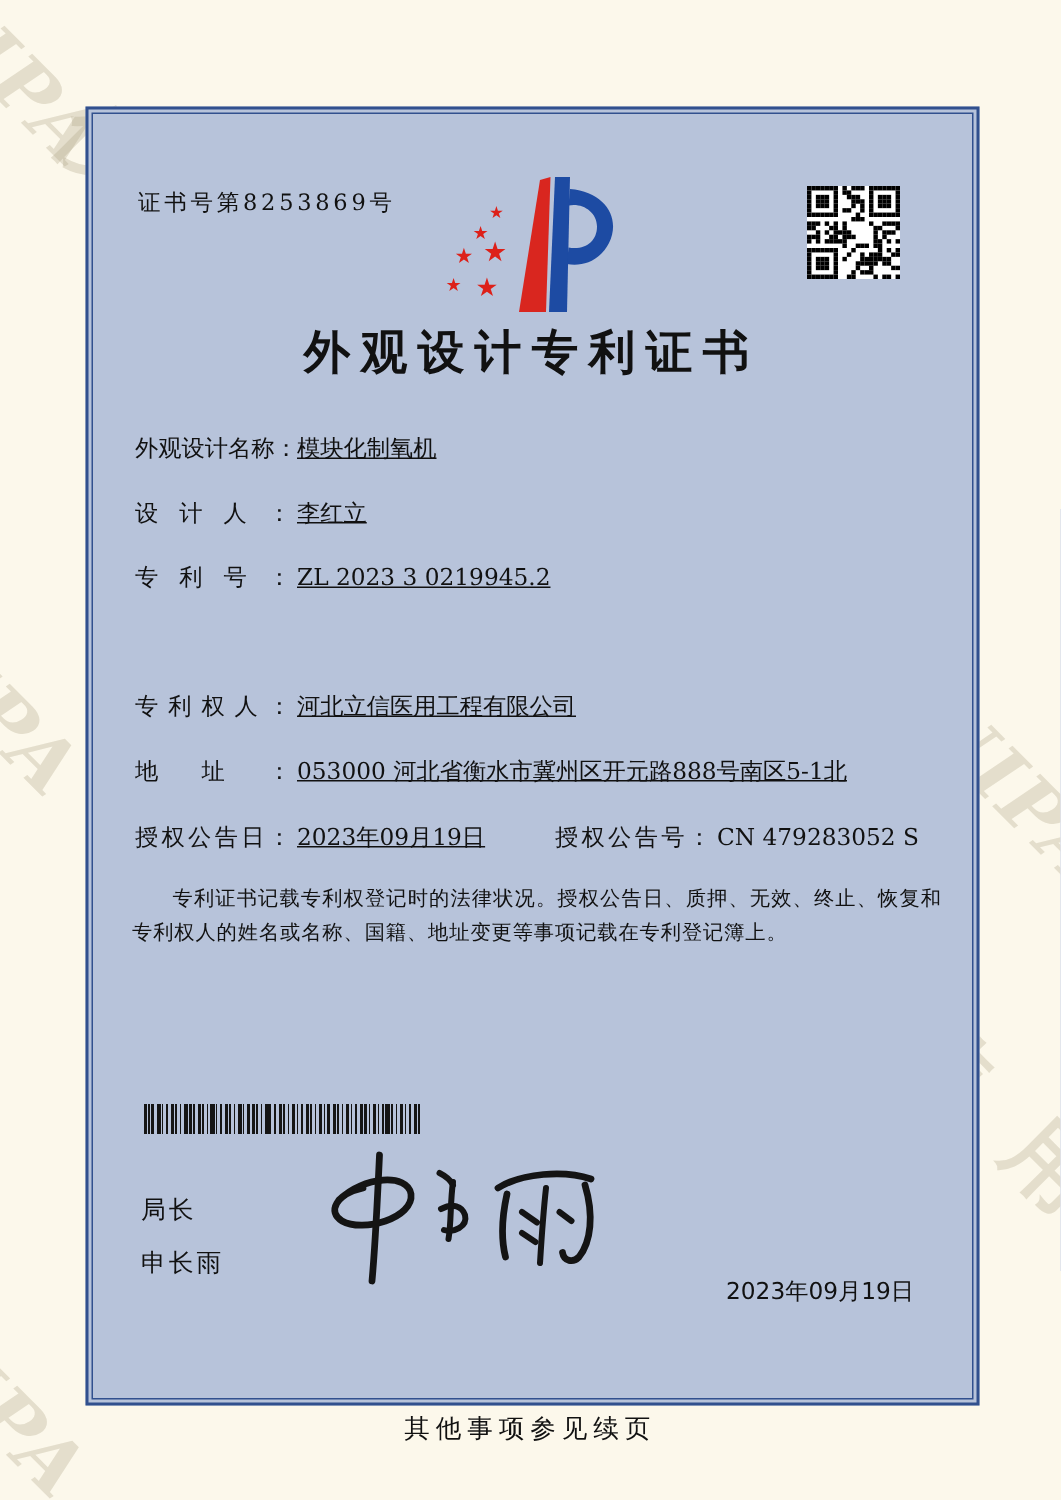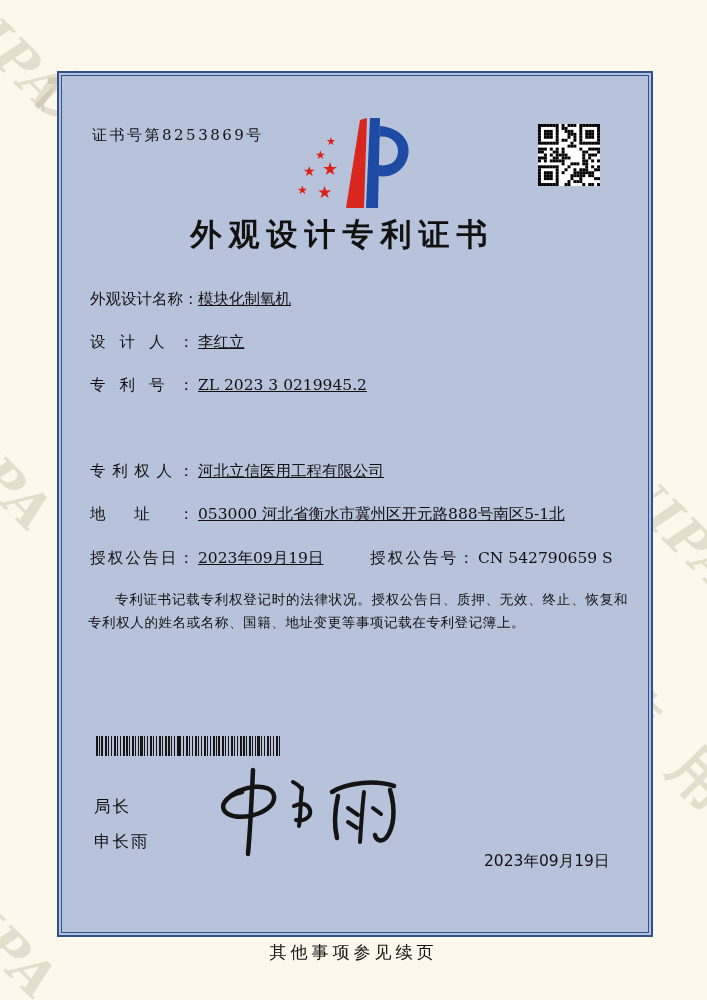--- a/index.html
+++ b/index.html
@@ -22,21 +22,21 @@
   
   .wm{position:absolute;transform-origin:left top;transform:rotate(45deg);
       font-weight:bold;white-space:pre;z-index:1;color:rgba(173,163,132,0.30);}
   .wm.lat{font-style:italic;letter-spacing:2px;}
   .wm.panelc{color:rgba(140,148,175,0.38);}
   
   .cert-no{position:absolute;left:92px;top:126px;font-size:15px;letter-spacing:2.5px;z-index:4;}
   .logo{position:absolute;left:288px;top:110px;width:130px;height:104px;z-index:4;}
   .logo .star{position:absolute;color:#dd2019;line-height:1;}
   .qr{position:absolute;left:538px;top:124px;width:62px;height:62px;z-index:4;background:#fff;}
-  .title{position:absolute;left:0;width:685px;top:214px;text-align:center;font-size:31px;
+  .title{position:absolute;left:12px;width:685px;top:214px;text-align:center;font-size:31px;
          font-weight:bold;letter-spacing:7px;z-index:4;}
   
   .frow{position:absolute;left:90px;font-size:15.5px;z-index:4;white-space:nowrap;text-decoration:underline;}
   .flabel{display:inline-block;width:104px;text-align:justify;text-align-last:justify;}
   .fvalue{margin-left:4px;}
   .fpair2{position:absolute;left:280px;top:0;}
   
   .paras{position:absolute;left:88px;top:588px;width:540px;z-index:4;font-size:13.5px;
          line-height:22.5px;letter-spacing:0.6px;text-align:justify;}
   .paras p{margin:0 0 1px 0;text-indent:2em;}
@@ -362,21 +362,21 @@
   </div>
   <div class="frow" style="top:461px;">
     <span class="flabel">专利权人：</span><span class="fvalue">河北立信医用工程有限公司</span>
   </div>
   <div class="frow" style="top:504px;">
     <span class="flabel">地址：</span><span class="fvalue">053000 河北省衡水市冀州区开元路888号南区5-1北</span>
   </div>
   <div class="frow" style="top:548px;">
     <span class="flabel">授权公告日：</span><span class="fvalue">2023年09月19日</span>
     <span class="fpair2">
-      <span class="flabel">授权公告号：</span><span class="fvalue">CN 542790659 S</span>
+      <span class="flabel">授权公告号：</span><span class="fvalue">CN 479283052 S</span>
     </span>
   </div>
 
   <div class="paras">
     <p>专利证书记载专利权登记时的法律状况。授权公告日、质押、无效、终止、恢复和专利权人的姓名或名称、国籍、地址变更等事项记载在专利登记簿上。</p>
   </div>
 
   <div class="barcode"></div>
   <div class="sig-role sans">局长</div>
   <div class="sig-name sans">申长雨</div>

